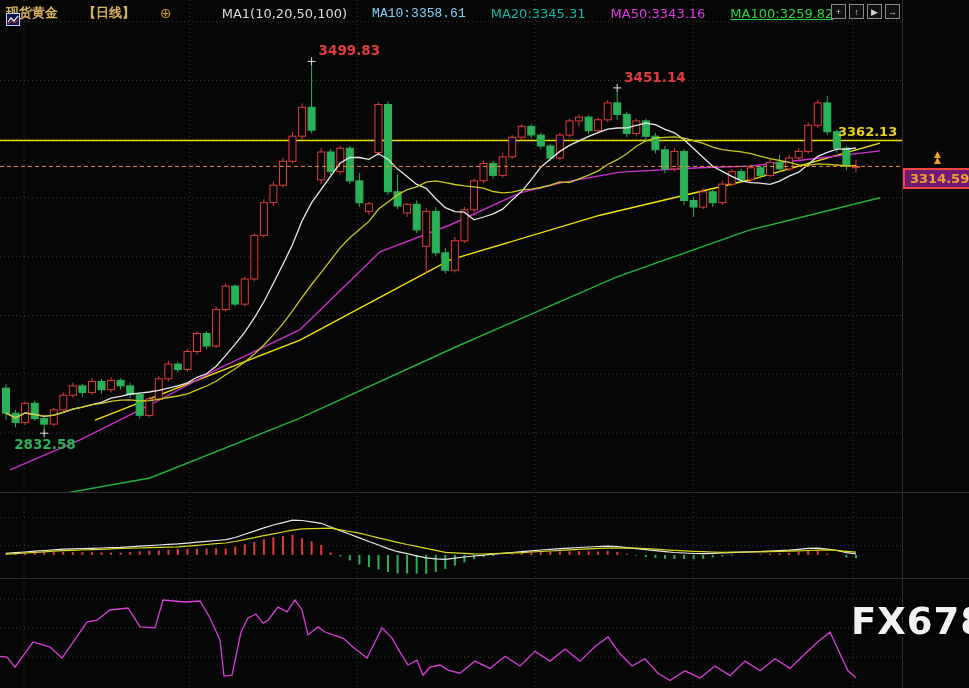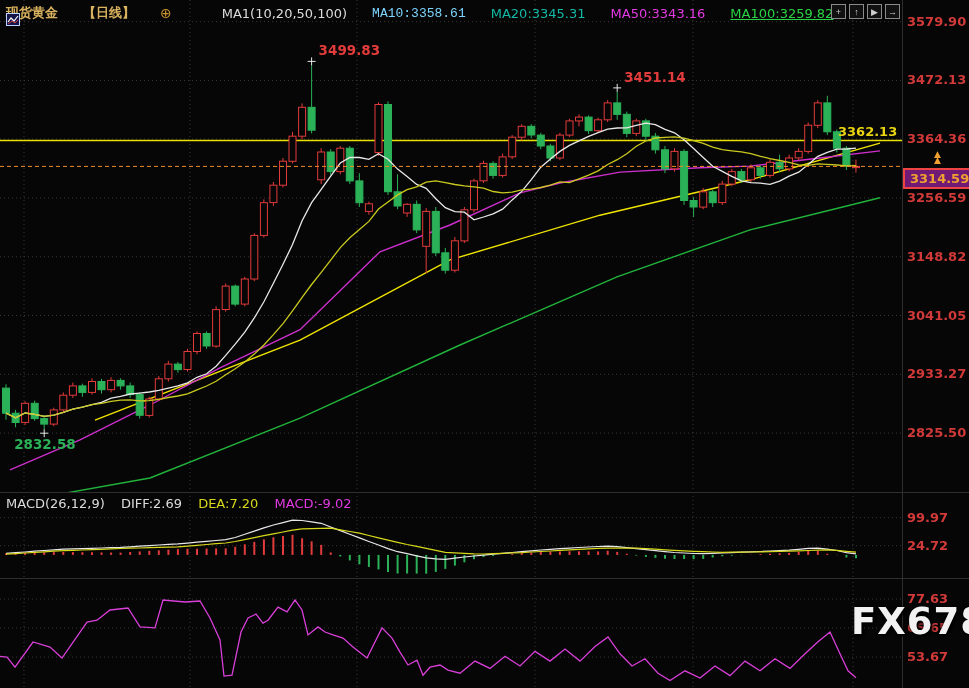--- a/index.html
+++ b/index.html
@@ -375,35 +375,20 @@
       <line x1="0" y1="21.0" x2="902" y2="21.0" stroke="#383838" stroke-dasharray="1 3"></line>
       <line x1="0" y1="50.0" x2="902" y2="50.0" stroke="#383838" stroke-dasharray="1 3"></line>
       <line x1="0" y1="79.1" x2="902" y2="79.1" stroke="#383838" stroke-dasharray="1 3"></line>
       <polyline points="0,78.3 7,79.0 15,89.2 33,64.0 50,69.1 62,80.0 87,44.1 97,42.2 110,32.0 128,30.0 140,48.9 155,49.9 163,22.0 185,24.0 200,23.0 210,40.0 220,62.0 224,98.1 232,97.2 241,54.0 248,40.0 256,36.1 263,45.1 268,42.2 278,29.1 287,33.9 295,22.0 302,32.0 308,56.9 318,48.9 325,54.0 333,56.9 343,60.1 353,69.1 367,80.0 382,49.9 392,60.1 400,74.1 408,87.0 417,82.1 423,97.2 430,89.2 440,87.0 448,92.1 460,95.2 475,83.1 490,90.4 505,78.3 520,88.0 535,73.4 550,83.1 565,71.0 580,83.1 595,68.6 608,58.9 620,75.8 632,88.0 645,80.7 658,95.2 670,102.5 685,92.8 700,100.1 715,88.0 730,97.6 745,83.1 760,92.8 775,80.7 790,90.4 805,75.8 818,63.7 830,54.0 840,75.8 848,92.8 856,99.8" fill="none" stroke="#d93fd9" stroke-width="1.3"></polyline>
     </svg>
 
   <div class="sep-h" style="top:492px"></div>
   <div class="sep-h" style="top:578px"></div>
   <div class="sep-v"></div>
 
-  <div id="axis-layer">
-      <div class="ax-label" style="top: 14px;">3579.90</div>
-      <div class="ax-label" style="top: 72px;">3472.13</div>
-      <div class="ax-label" style="top: 131px;">3364.36</div>
-      <div class="ax-label" style="top: 190px;">3256.59</div>
-      <div class="ax-label" style="top: 249px;">3148.82</div>
-      <div class="ax-label" style="top: 308px;">3041.05</div>
-      <div class="ax-label" style="top: 366px;">2933.27</div>
-      <div class="ax-label" style="top: 425px;">2825.50</div>
-      <div class="ax-label" style="top: 510px;">99.97</div>
-      <div class="ax-label" style="top: 538px;">24.72</div>
-      <div class="ax-label" style="top: 591px;">77.63</div>
-      <div class="ax-label" style="top: 620px;">65.65</div>
-      <div class="ax-label" style="top: 649px;">53.67</div>
-    </div>
 
   <div id="header">
     <span class="gold chip">现货黄金</span>
     <span class="gold chip">【日线】</span>
     <span class="circle-plus chip">⊕</span>
     <span id="chart-type-icon">
         <svg width="14" height="13">
       <rect x="0.5" y="0.5" width="13" height="12" fill="#15154a" stroke="#bcd2ff"></rect>
       <polyline points="2,9 5,5 8,8 12,3" fill="none" stroke="#ffffff" stroke-width="1.2"></polyline>
       <polyline points="2,11 6,8 9,10 12,7" fill="none" stroke="#d04040" stroke-width="1"></polyline>
@@ -416,26 +401,20 @@
     <span class="chip ma-val" style="color: rgb(42, 211, 68); text-decoration: underline;">MA100:3259.82</span>
   </div>
 
   <div id="toolbar">
     <button class="tb-btn">+</button>
     <button class="tb-btn">↑</button>
     <button class="tb-btn">▶</button>
     <button class="tb-btn">→</button>
   </div>
 
-  <div id="macd-header">
-    <span class="w gap">MACD(26,12,9)</span>
-    <span class="w gap">DIFF:2.69</span>
-    <span class="y gap">DEA:7.20</span>
-    <span class="m">MACD:-9.02</span>
-  </div>
 
 
   <div id="yellow-label" style="top: 124px;">3362.13</div>
   <div id="price-tag" style="top: 168px;">3314.59</div>
   <div id="arrow-marker" style="top: 151px;">▲
 ▲</div>
 
   <div id="watermark">FX678</div>
 </div>
 

